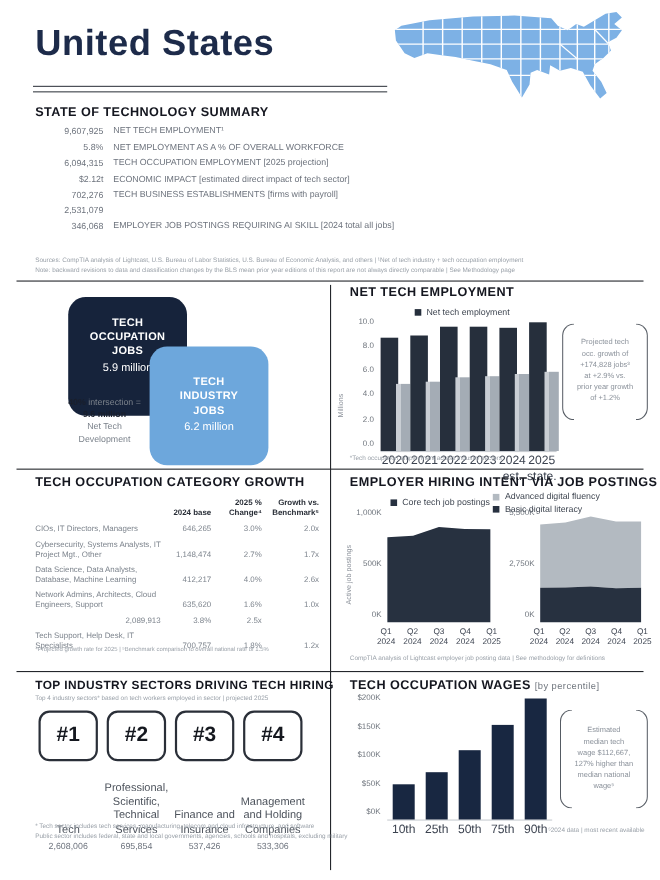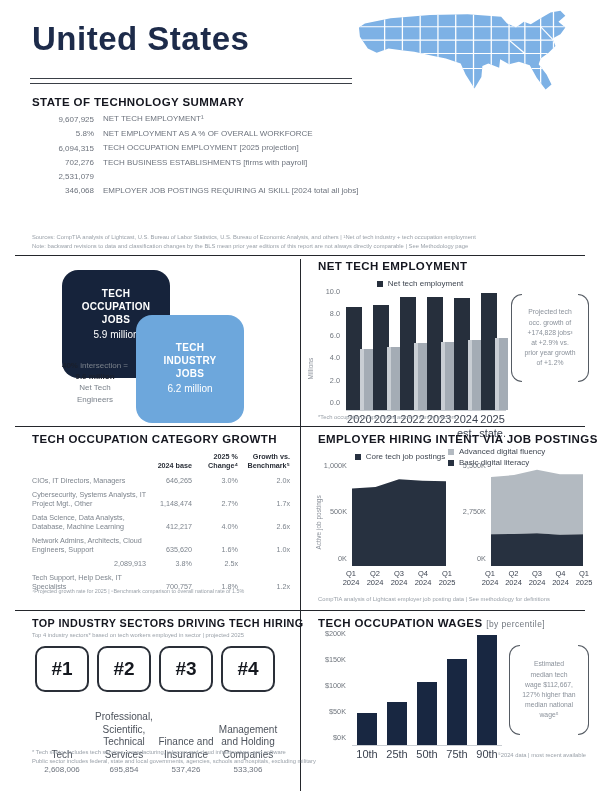--- a/index.html
+++ b/index.html
@@ -115,20 +115,24 @@
       </div>
       <div class="stat-row">
         <div class="stat-value">5.8%</div>
         <div class="stat-label">NET EMPLOYMENT AS A % OF OVERALL WORKFORCE</div>
       </div>
       <div class="stat-row">
         <div class="stat-value">6,094,315</div>
         <div class="stat-label">TECH OCCUPATION EMPLOYMENT [2025 projection]</div>
       </div>
       <div class="stat-row">
+        <div class="stat-value">$2.12t</div>
+        <div class="stat-label">ECONOMIC IMPACT [estimated direct impact of tech sector]</div>
+      </div>
+      <div class="stat-row">
         <div class="stat-value">702,276</div>
         <div class="stat-label">TECH BUSINESS ESTABLISHMENTS [firms with payroll]</div>
       </div>
       <div class="stat-row">
         <div class="stat-value">2,531,079</div>
       </div>
       <div class="stat-row">
         <div class="stat-value">346,068</div>
         <div class="stat-label">EMPLOYER JOB POSTINGS REQUIRING AI SKILL [2024 total all jobs]</div>
       </div>
@@ -157,21 +161,21 @@
         <div>INDUSTRY</div>
         <div>JOBS</div>
       </div>
     <div class="vv">6.2 million</div>
   </div>
   <div class="abs venn-x">
     <div><b>40%</b><span> intersection =</span></div>
     <div><b>9.6 million</b></div>
     <div id="venn-sub">
         <div>Net Tech</div>
-        <div>Engineers</div>
+        <div>Development</div>
       </div>
   </div>
 
   <div class="abs sec-head" style="left:318px;top:260px">NET TECH EMPLOYMENT</div>
   <div class="abs legend" style="left:330px;top:279px;width:180px" id="net-legend">
       <span class="sq" style="background: rgb(38, 47, 60);"></span>
       <span class="lt">Net tech employment</span>
     </div>
   <div class="abs vlabel" style="left:280px;top:346px;width:60px">Millions</div>
   <div class="abs yticks" style="left:312px;top:292px;width:28px;height:118px" id="net-yticks">

